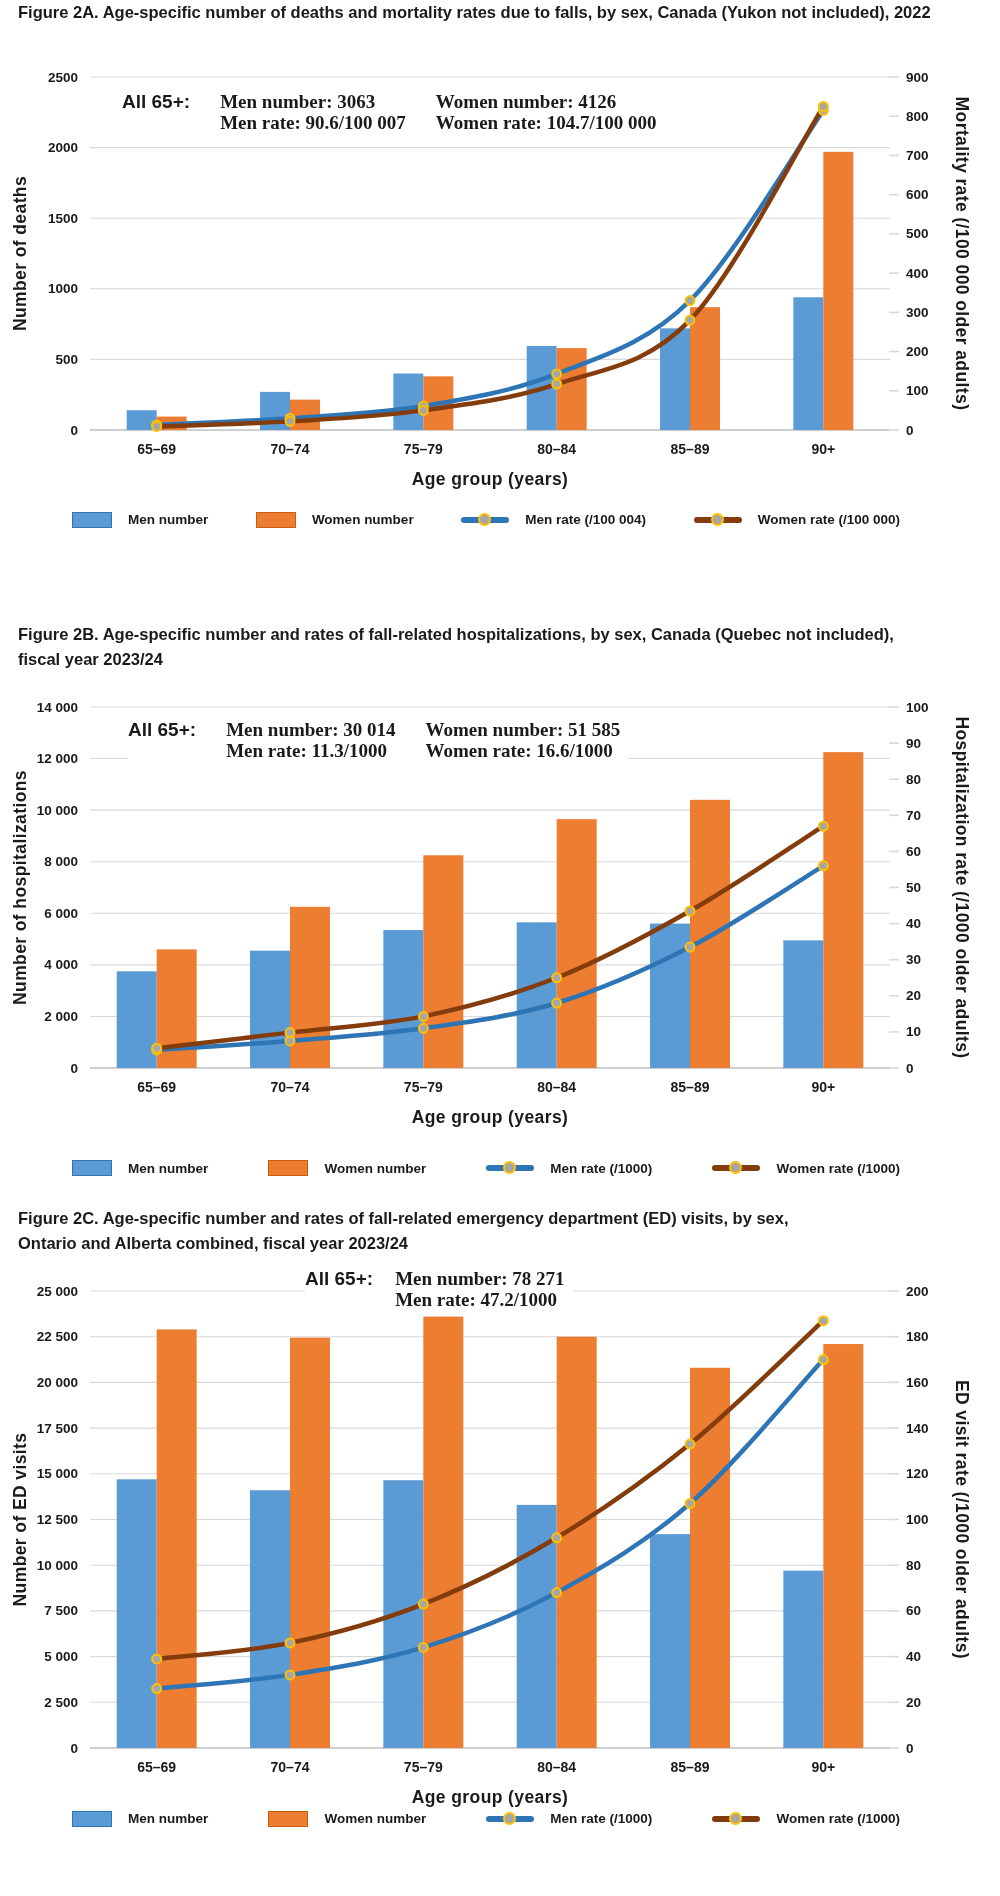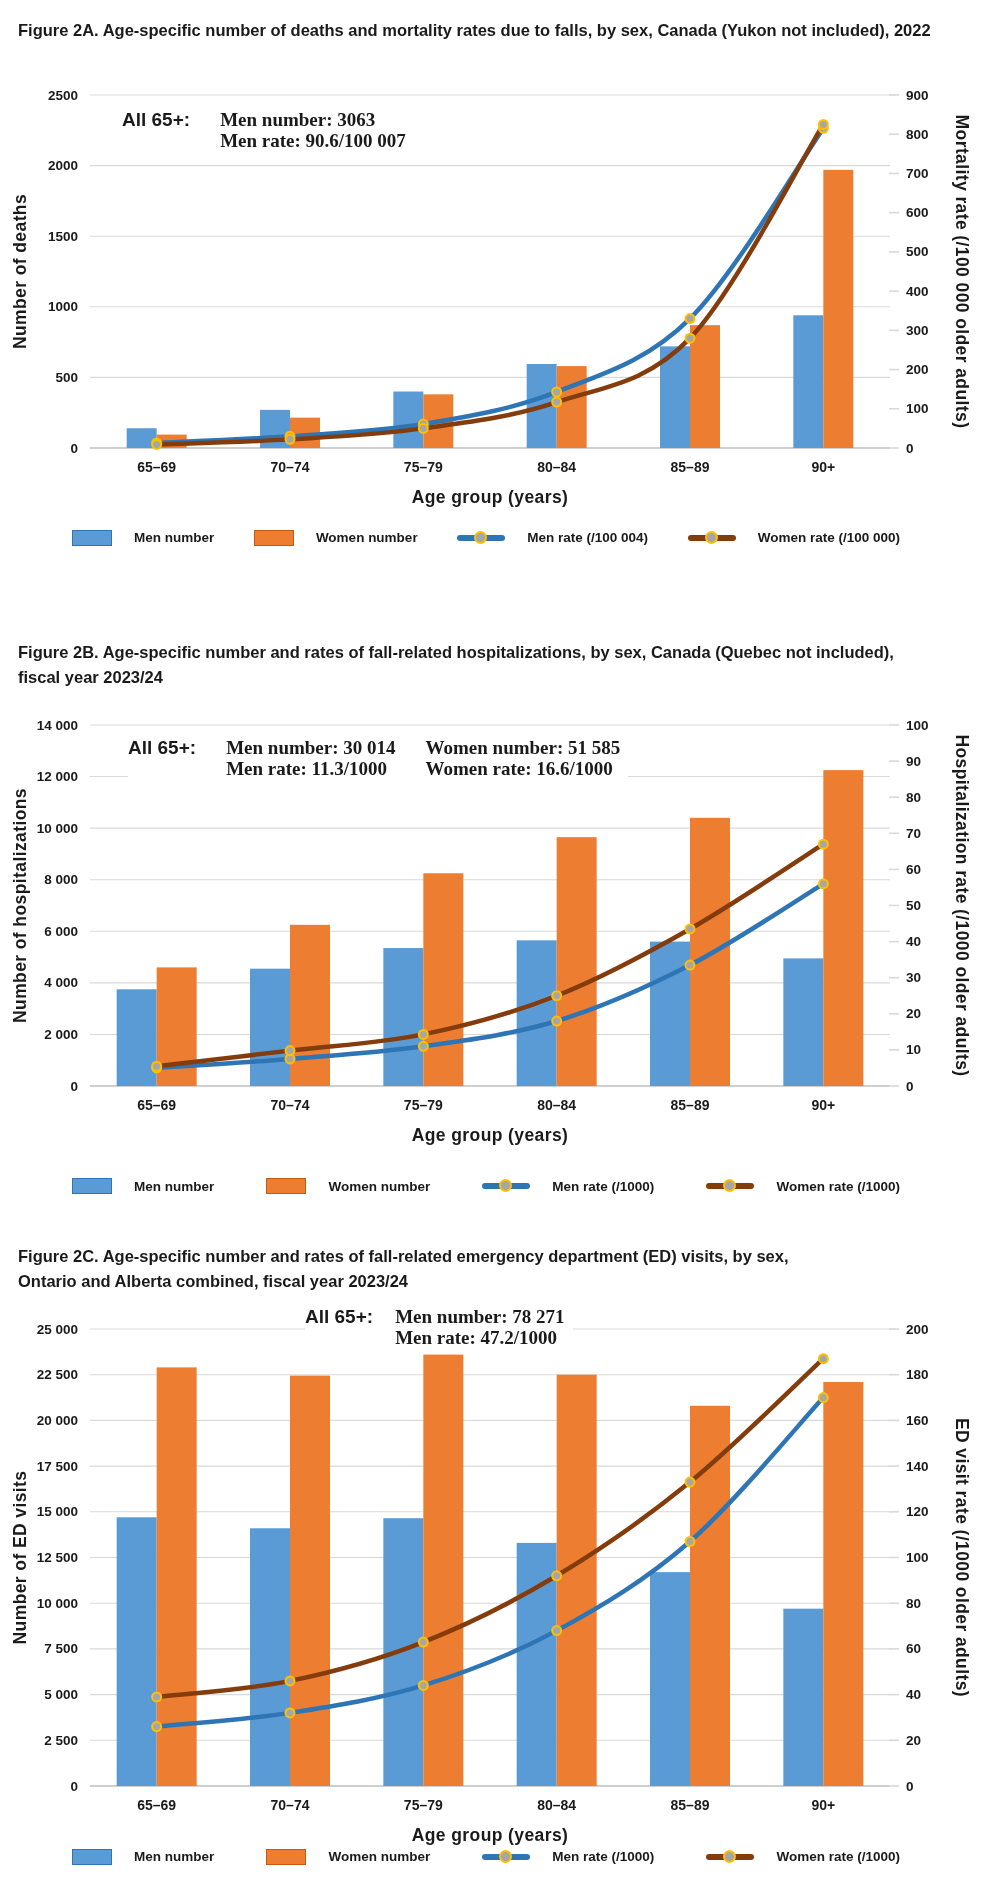--- a/index.html
+++ b/index.html
@@ -1,35 +1,35 @@
 <!DOCTYPE html>
 <html><head>
 <meta charset="utf-8">
 <style>
   html,body{margin:0;padding:0;background:#ffffff;}
   body{width:1000px;min-height:1896px;font-family:"Liberation Sans",sans-serif;color:#111;}
-  .page{padding-top:18px;}
+  .page{}
   .fig-title{margin:0 0 0 18px;font-size:16.5px;font-weight:700;line-height:1.5;white-space:pre-line;color:#1a1a1a;max-width:930px;}
   .fig-2b .fig-title{margin-top:94px;}
-  .fig-2c .fig-title{margin-top:50px;}
+  .fig-2c .fig-title{margin-top:30px;}
   .chart-wrap{position:relative;margin-top:12px;}
   .fig-2b .chart-wrap{margin-top:6px;}
   .fig-2c .chart-wrap{margin-top:2px;}
   .chart-wrap svg{display:block;}
   svg .tick{font:700 13.5px "Liberation Sans",sans-serif;fill:#1a1a1a;}
   svg .xtick{font:700 14px "Liberation Sans",sans-serif;fill:#1a1a1a;}
   svg .axlabel{font:700 17.5px "Liberation Sans",sans-serif;fill:#1a1a1a;letter-spacing:.4px;}
   .annotation{position:absolute;display:flex;gap:30px;background:#ffffff;padding:2px 8px 2px 0;font-size:19px;font-weight:700;color:#1a1a1a;}
   .annotation .ann-label{line-height:21px;}
   .annotation .ann-col div{line-height:21px;white-space:nowrap;font-family:Liberation Serif, serif;}
   .legend{display:flex;align-items:center;justify-content:space-between;padding:0 100px 0 72px;}
   .fig-2a .legend{margin-top:12px;}
   .fig-2b .legend{margin-top:22px;}
   .fig-2c .legend{margin-top:0;}
-  .legend-item{display:flex;align-items:center;gap:22px;text-align:right;}
+  .legend-item{display:flex;align-items:center;gap:16px;text-align:right;}
   .legend-label{font-size:13.5px;font-weight:700;color:#1a1a1a;white-space:nowrap;}
   .swatch-bar{width:40px;height:16px;border:1px solid transparent;box-sizing:border-box;display:inline-block;}
   .swatch-line{position:relative;width:48px;height:14px;display:inline-block;}
   .sw-line{position:absolute;left:0;top:4px;width:48px;height:6px;border-radius:3px;}
   .sw-dot{position:absolute;left:17px;top:0;width:9px;height:9px;border-radius:50%;background:#a6a6a6;border:2.5px solid #ffc000;}
 </style>
 </head>
 <body>
 
 <div class="page">
@@ -104,20 +104,24 @@
           <text class="xtick" x="823.3333333333334" y="417" text-anchor="middle">90+</text>
           <text class="axlabel" x="490" y="448" text-anchor="middle">Age group (years)</text>
           <text class="axlabel" transform="translate(26,216.5) rotate(-90)" text-anchor="middle">Number of deaths</text>
           <text class="axlabel" transform="translate(956,216.5) rotate(90)" text-anchor="middle">Mortality rate (/100 000 older adults)</text>
         </svg>
       <div class="annotation" style="left:122px;top:52px;">
         <span class="ann-label">All 65+:</span>
         <div class="ann-col">
           <div>Men number: 3063</div>
           <div>Men rate: 90.6/100 007</div>
+        </div>
+        <div class="ann-col">
+          <div>Women number: 4126</div>
+          <div>Women rate: 104.7/100 000</div>
         </div>
       </div>
     </div>
     <div class="legend">
       <div class="legend-item">
         <span class="swatch-bar" style="background: rgb(91, 155, 213); border-color: rgb(46, 117, 182);"></span>
         <span class="legend-label">Men number</span>
       </div>
       <div class="legend-item">
         <span class="swatch-bar" style="background: rgb(237, 125, 49); border-color: rgb(197, 90, 17);"></span>

